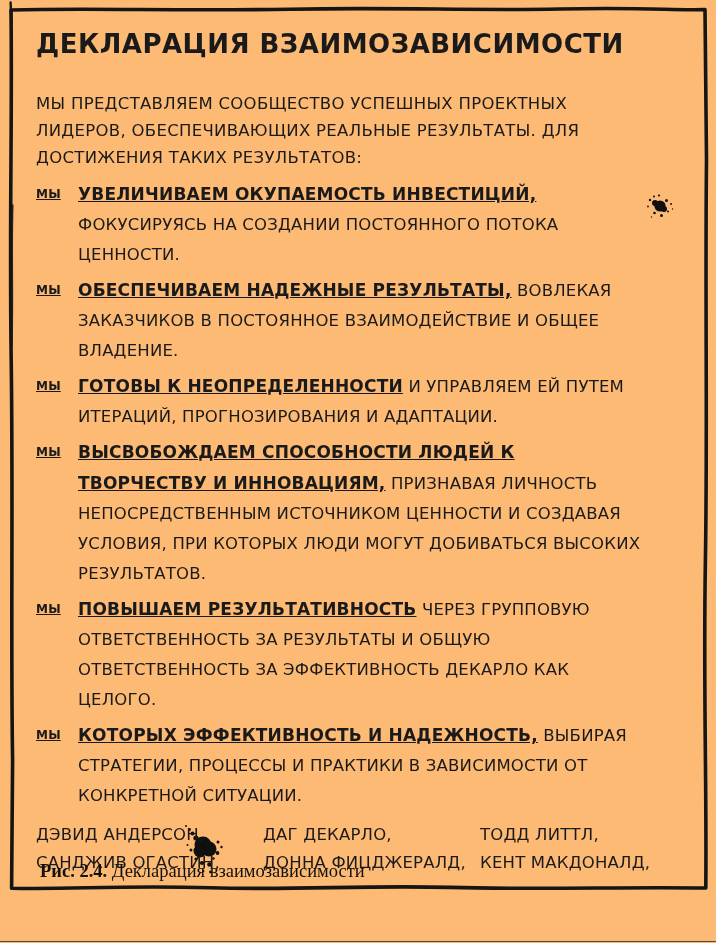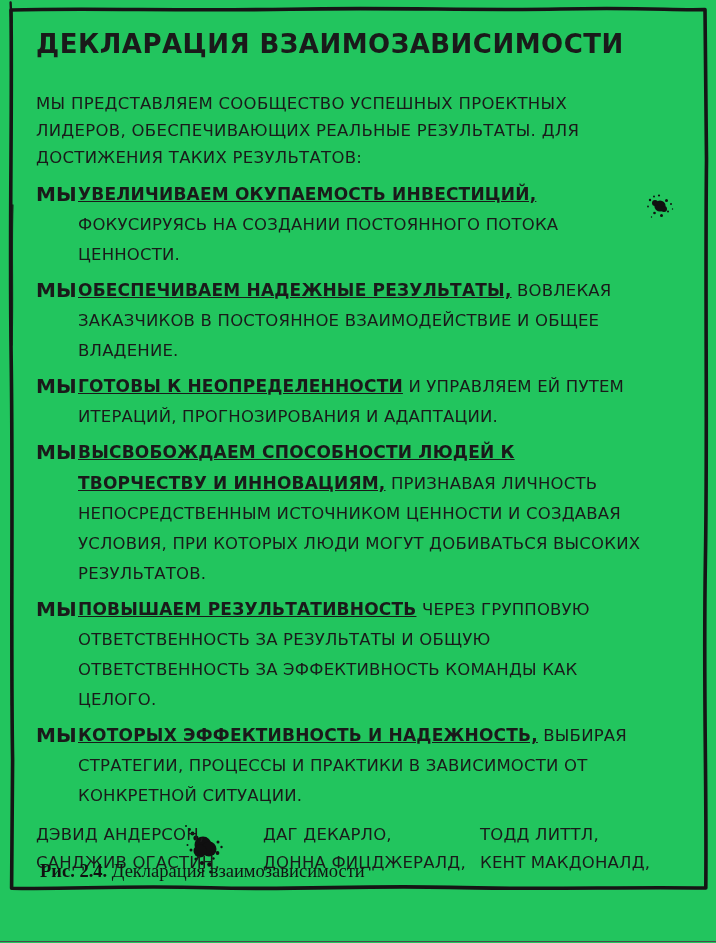--- a/index.html
+++ b/index.html
@@ -4,21 +4,21 @@
 <style>
   html, body {
     margin: 0;
     padding: 0;
     background: #ffffff;
   }
   .page {
     position: relative;
     width: 716px;
     height: 943px;
-    background: #22c55e;
+    background: #fdba74;
     overflow: hidden;
     font-family: "DejaVu Sans", sans-serif;
     color: #1a1a1a;
   }
   .border-svg, .splat {
     position: absolute;
     left: 0;
     top: 0;
     pointer-events: none;
   }
@@ -58,21 +58,22 @@
   .principle {
     display: flex;
     margin-bottom: 5px;
     font-size: 16.5px;
     line-height: 30px;
     letter-spacing: 0.2px;
   }
   .principle .prefix {
     flex: 0 0 42px;
     font-weight: 700;
-    font-size: 20px;
+    font-size: 12px;
+    text-decoration: underline;
   }
   .principle .body {
     flex: 1 1 auto;
     max-width: 570px;
   }
   .principle .body b {
     font-weight: 700;
     font-size: 17px;
     text-decoration: underline;
   }
@@ -193,21 +194,21 @@
 
       <div class="principle">
         <span class="prefix">МЫ</span>
         <span class="body"><b>ВЫСВОБОЖДАЕМ СПОСОБНОСТИ ЛЮДЕЙ К ТВОРЧЕСТВУ И ИННОВАЦИЯМ,</b>
           <span>ПРИЗНАВАЯ ЛИЧНОСТЬ НЕПОСРЕДСТВЕННЫМ ИСТОЧНИКОМ ЦЕННОСТИ И СОЗДАВАЯ УСЛОВИЯ, ПРИ КОТОРЫХ ЛЮДИ МОГУТ ДОБИВАТЬСЯ ВЫСОКИХ РЕЗУЛЬТАТОВ.</span></span>
       </div>
 
       <div class="principle">
         <span class="prefix">МЫ</span>
         <span class="body"><b>ПОВЫШАЕМ РЕЗУЛЬТАТИВНОСТЬ</b>
-          <span>ЧЕРЕЗ ГРУППОВУЮ ОТВЕТСТВЕННОСТЬ ЗА РЕЗУЛЬТАТЫ И ОБЩУЮ ОТВЕТСТВЕННОСТЬ ЗА ЭФФЕКТИВНОСТЬ КОМАНДЫ КАК ЦЕЛОГО.</span></span>
+          <span>ЧЕРЕЗ ГРУППОВУЮ ОТВЕТСТВЕННОСТЬ ЗА РЕЗУЛЬТАТЫ И ОБЩУЮ ОТВЕТСТВЕННОСТЬ ЗА ЭФФЕКТИВНОСТЬ ДЕКАРЛО КАК ЦЕЛОГО.</span></span>
       </div>
 
       <div class="principle">
         <span class="prefix">МЫ</span>
         <span class="body"><b>КОТОРЫХ ЭФФЕКТИВНОСТЬ И НАДЕЖНОСТЬ,</b>
           <span>ВЫБИРАЯ СТРАТЕГИИ, ПРОЦЕССЫ И ПРАКТИКИ В ЗАВИСИМОСТИ ОТ КОНКРЕТНОЙ СИТУАЦИИ.</span></span>
       </div>
 
     </div>
 

